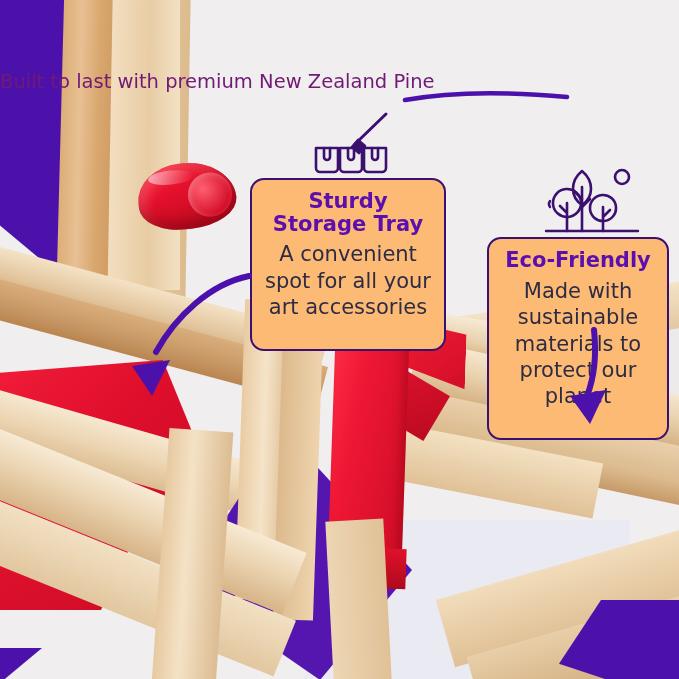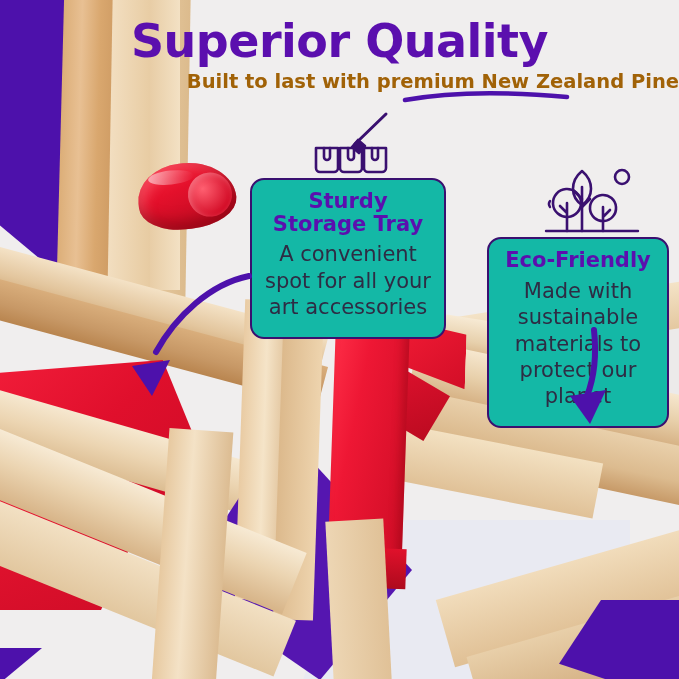--- a/index.html
+++ b/index.html
@@ -232,33 +232,33 @@
 
   
   .overlay{position:absolute;inset:0;}
 
   .headline{
     position:absolute;left:0;right:0;top:14px;text-align:center;
     font-size:46px;font-weight:bold;color:#5b0fae;letter-spacing:-.5px;
     font-family:"DejaVu Sans", sans-serif;
   }
   .subhead{
-    position:absolute;left:0;right:0;top:70px;text-align:right;
-    font-size:19.5px;font-weight:bold;color:#a16207;
+    position:absolute;left:0;right:0;top:70px;text-align:left;
+    font-size:19.5px;font-weight:normal;color:#701a75;
   }
 
   
   .card{
     position:absolute;
-    background:#14b8a6;
+    background:#fdba74;
     border:2px solid #3a1070;
     border-radius:14px;
     text-align:center;
     box-sizing:border-box;
-    padding:10px 12px 16px;
+    padding:10px 12px 28px;
   }
   .card-title{
     font-size:21px;font-weight:bold;color:#5b0fae;line-height:1.08;
     margin-bottom:6px;
   }
   .card-body{
     font-size:21px;color:#2e2c44;line-height:1.26;
   }
   #card-tray{left:250px;top:178px;width:196px;}
   #card-eco{left:487px;top:237px;width:182px;}
@@ -325,21 +325,20 @@
     <div class="shape wedge-bl"></div>
 
     <div class="shape cap">
       <div class="cap-gloss"></div>
       <div class="cap-face"></div>
     </div>
   </div>
 
   <div class="overlay">
 
-    <div class="headline">Superior Quality</div>
     <div class="subhead">Built to last with premium New Zealand Pine</div>
 
     <svg class="arrow-svg" viewBox="0 0 679 679">
       <path d="M405 100 Q470 88 567 97" stroke="#4d11ab" stroke-width="4.5" fill="none" stroke-linecap="round"></path>
     </svg>
 
     <div class="icon-wrap" id="icon-tray">
       <svg width="100" height="72" viewBox="0 0 100 72">
         <g stroke="#3a1070" stroke-width="2.6" fill="none" stroke-linejoin="round" stroke-linecap="round">
           <path d="M16 36 h22 v20 a4 4 0 0 1-4 4 H20 a4 4 0 0 1-4-4 z"></path>

